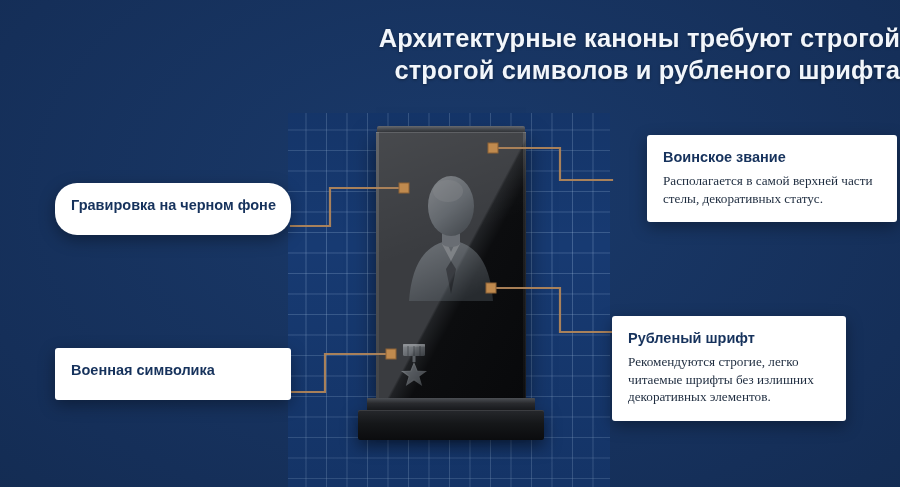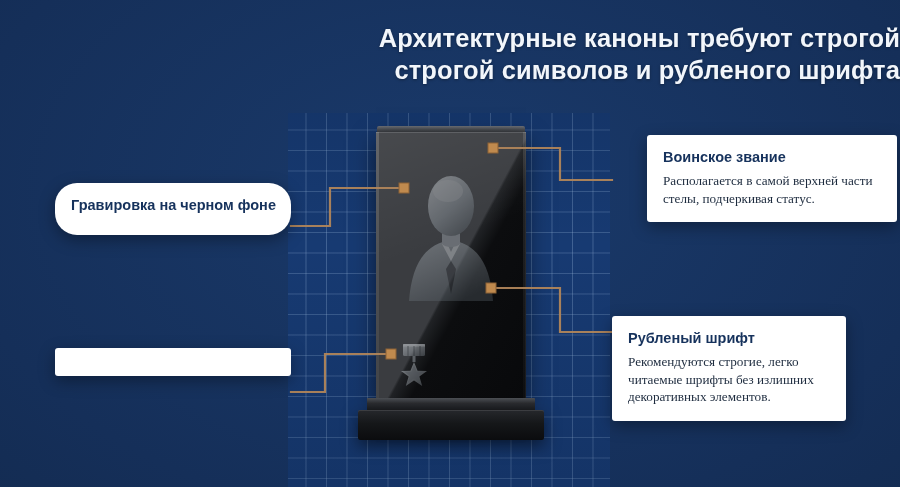--- a/index.html
+++ b/index.html
@@ -311,25 +311,26 @@
       <rect x="488" y="143" width="10" height="10"></rect>
       <rect x="486" y="283" width="10" height="10"></rect>
     </g>
   </svg>
 
   <div class="card" id="card-engraving">
     <div class="card-title">Гравировка на черном фоне</div>
   </div>
 
   <div class="card" id="card-symbols">
+    <div class="card-title">Военная символика</div>
   </div>
 
   <div class="card" id="card-rank">
     <div class="card-title">Воинское звание</div>
-    <div class="card-body">Располагается в самой верхней части стелы, подчеркивая статус.</div>
+    <div class="card-body">Располагается в самой верхней части стелы, декоративных статус.</div>
   </div>
 
   <div class="card" id="card-font">
     <div class="card-title">Рубленый шрифт</div>
     <div class="card-body">Рекомендуются строгие, легко читаемые шрифты без излишних декоративных элементов.</div>
   </div>
 
 </div>
 
 </body></html>

